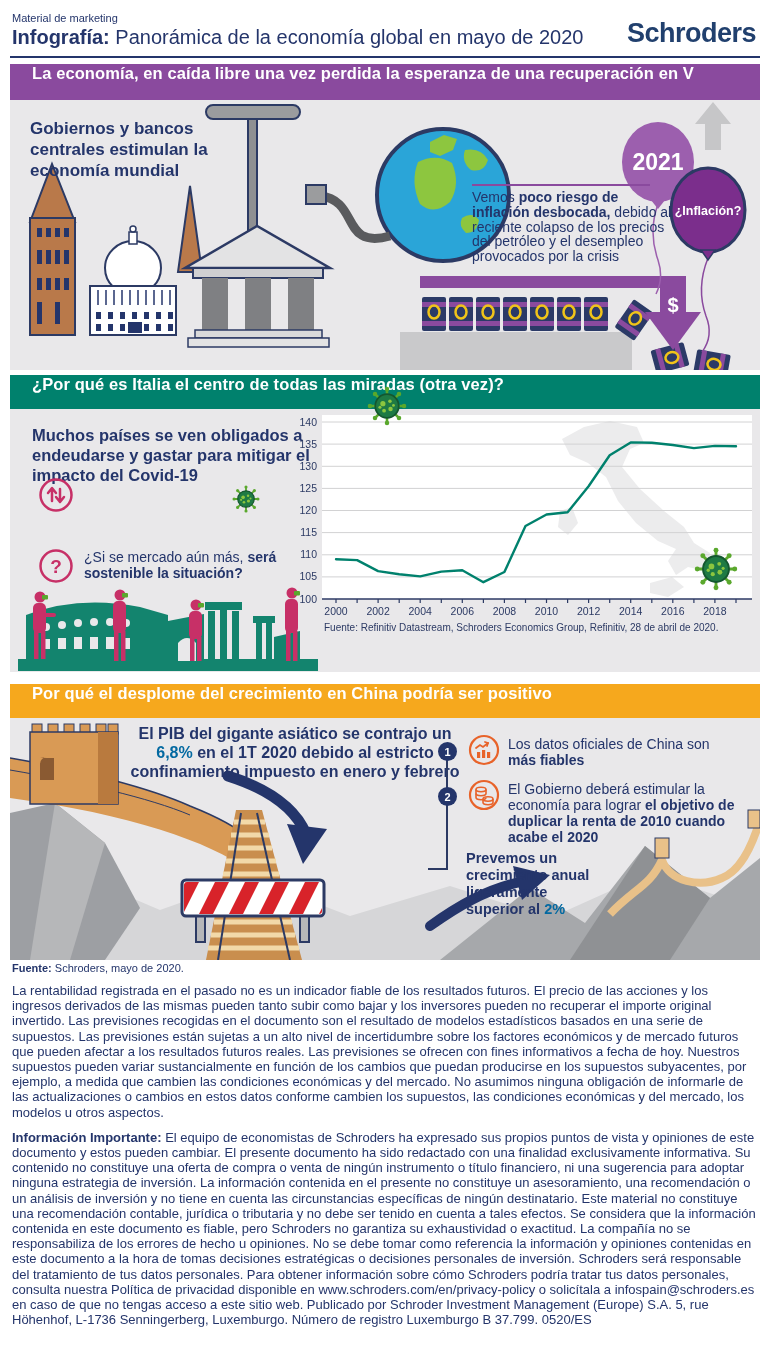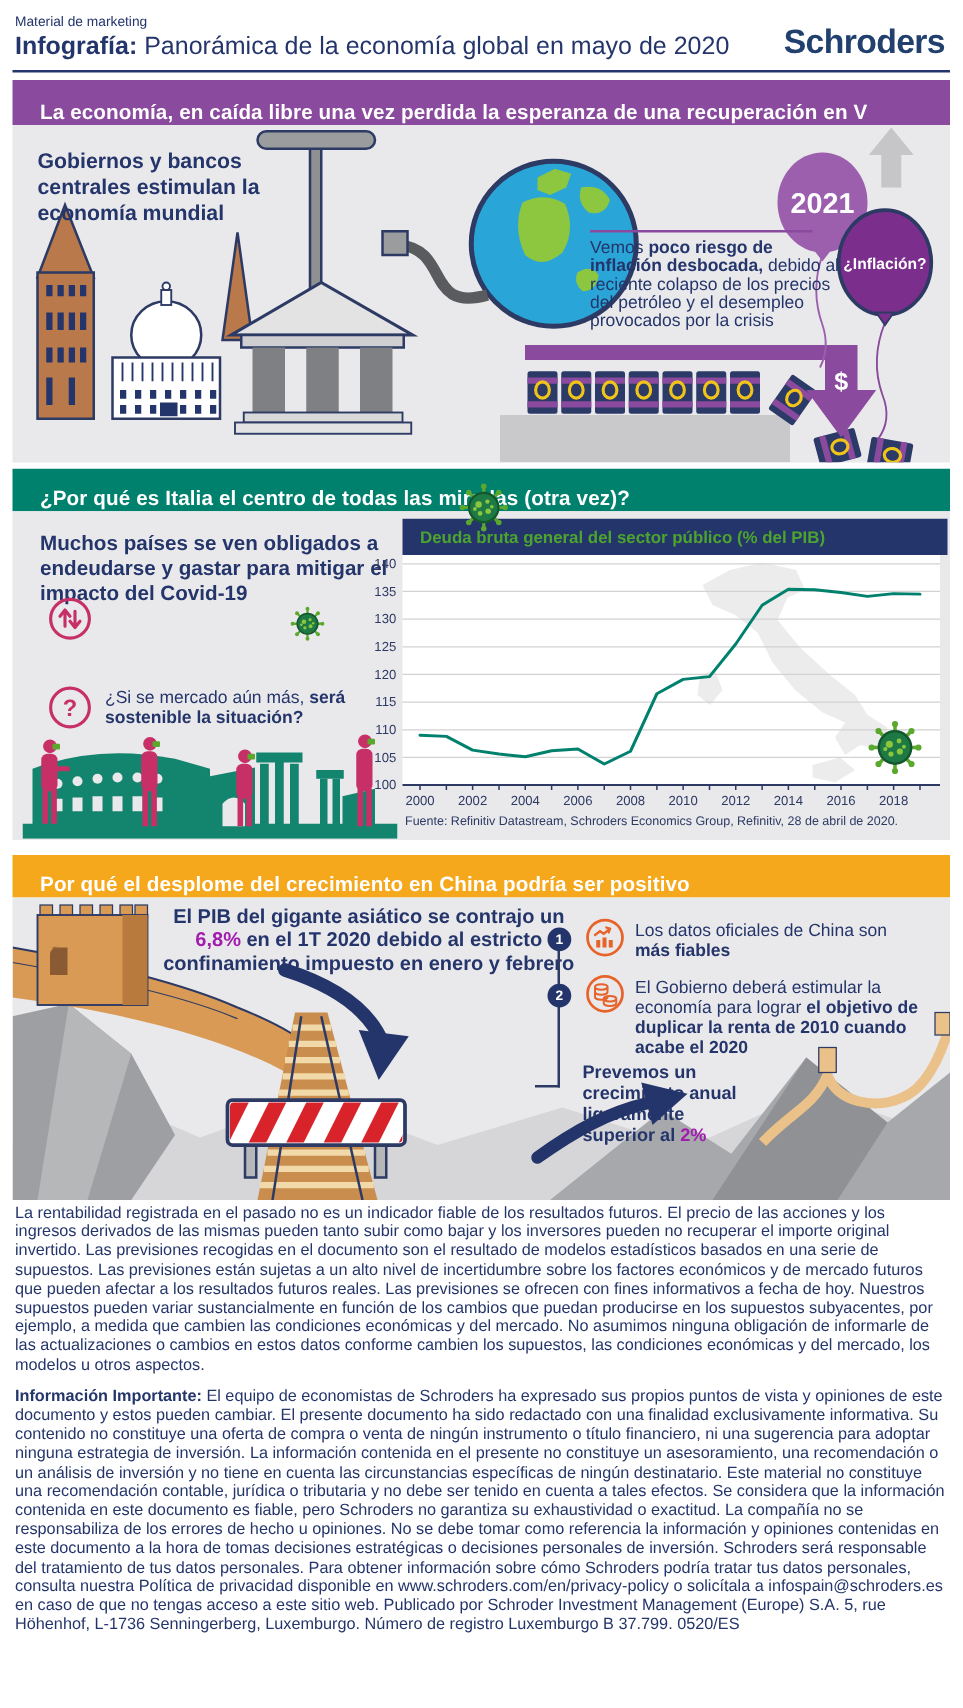--- a/index.html
+++ b/index.html
@@ -1,33 +1,33 @@
 <!DOCTYPE html>
 <html><head>
 <meta charset="utf-8">
 <style>
   *{margin:0;padding:0;box-sizing:border-box}
   html,body{width:770px;background:#fff}
   body{font-family:"Liberation Sans",sans-serif;color:#24356b}
   .page{position:relative;width:770px;height:1366px;overflow:hidden;background:#fff}
   .abs{position:absolute}
   .sec{position:absolute;left:10px;width:750px;background:#e9e8ea;overflow:hidden}
-  .banner{position:absolute;left:10px;width:750px;color:#fff;font-weight:bold;font-size:16.5px;display:flex;align-items:flex-end;padding-left:22px;letter-spacing:.1px}
+  .banner{position:absolute;left:10px;width:750px;color:#fff;font-weight:bold;font-size:16.5px;display:flex;align-items:flex-start;padding-left:22px;letter-spacing:.1px}
   .banner-purple{background:#8a4a9e}
   .banner-teal{background:#00816d}
   .banner-orange{background:#f6a81d}
   .kicker{font-size:11px;color:#24356b}
   .doc-title{font-size:20px;color:#24356b}
   .doc-title b{font-weight:bold}
   .logo{font-size:27px;font-weight:bold;color:#21406e;letter-spacing:-.5px}
   .header-rule{position:absolute;left:10px;top:56px;width:750px;height:2px;background:#24356b}
   .h-navy{font-weight:bold;color:#24356b}
   p{color:#24356b}
   .bld{font-weight:bold}
-  .accent{color:#a21caf;font-weight:bold}
+  .accent{color:#0369a1;font-weight:bold}
   .divider-purple{background:#8a4a9e;height:2px}
   .fillsvg{position:absolute;left:0;top:0;width:100%;height:100%}
   .tick{font-size:10.5px;fill:#2c3a64;font-family:"Liberation Sans",sans-serif}
   .svgt{font-family:"Liberation Sans",sans-serif}
   .chart-title-band{margin-left:30px;width:436px;background:#24356b;color:#4ca32e;font-weight:bold;font-size:13.5px;padding:7px 0 7px 14px}
   .chart-source{margin-left:32px;font-size:10px;color:#2c3a64;margin-top:1px}
   .num-circle{position:absolute;width:19px;height:19px;border-radius:50%;background:#24356b;color:#fff;font-size:11px;font-weight:bold;display:flex;align-items:center;justify-content:center;z-index:3}
   .oicon{position:absolute;width:32px;height:32px;z-index:3}
   .picon{position:absolute;width:36px;height:36px}
   .connector{position:absolute;border-right:2.5px solid #2c3a64;border-bottom:2.5px solid #2c3a64;z-index:2}
@@ -306,21 +306,20 @@
       </g>
       <g fill="#5aa82d">
         <rect x="24" y="10" width="6" height="4.5" rx="1"></rect>
           <rect x="104" y="8" width="6" height="4.5" rx="1"></rect>
           <rect x="180" y="18" width="6" height="4.5" rx="1"></rect>
           <rect x="276" y="6" width="6" height="4.5" rx="1"></rect>
       </g>
     </svg>
 
     <div class="abs" style="left:282px;top:6px;width:466px">
-      <div class="chart-title-band"><span>Deuda bruta general del sector público (% del PIB)</span></div>
       <svg id="chart-svg" width="466" height="202" viewBox="0 0 466 202">
         <rect x="30" y="0" width="430" height="184" fill="#ffffff"></rect>
         <path fill="#ececed" d="M292,12 L318,6 L345,12 L352,28 L338,34 L330,52 L348,74 L372,96 L392,112 L402,128 L418,138 L414,156 L396,152 L384,160 L376,146 L384,134 L366,126 L344,108 L326,86 L314,62 L296,48 L278,40 L270,24 Z M358,168 l22,-6 12,10 -16,10 -18,-4 Z M268,96 l12,-4 6,16 -10,12 -10,-8 Z"></path>
         <g id="chart-dyn">
             <text x="25" y="187.5" text-anchor="end" class="tick">100</text>
             <line x1="30" y1="161.9" x2="460" y2="161.9" stroke="#d2d2d3" stroke-width="1"></line>
             <text x="25" y="165.4" text-anchor="end" class="tick">105</text>
             <line x1="30" y1="139.8" x2="460" y2="139.8" stroke="#d2d2d3" stroke-width="1"></line>
             <text x="25" y="143.3" text-anchor="end" class="tick">110</text>
             <line x1="30" y1="117.6" x2="460" y2="117.6" stroke="#d2d2d3" stroke-width="1"></line>
@@ -487,17 +486,18 @@
         <ellipse cx="20" cy="20" rx="5" ry="2.2"></ellipse>
         <path d="M15,20 v3.5 a5,2.2 0 0 0 10,0 v-3.5"></path>
       </g>
     </svg>
     <p class="abs" style="left:498px;top:63px;width:245px;font-size:14px;line-height:16px"><span>El Gobierno deberá estimular la economía para lograr </span><span class="bld">el objetivo de duplicar la renta de 2010 cuando acabe el 2020</span><span></span></p>
 
     <div class="abs h-navy" style="left:456px;top:132px;width:140px;font-size:14.5px;line-height:17px"><span>Prevemos un crecimiento anual ligeramente superior al </span><span class="accent">2%</span></div>
   </div>
 
   <div class="footer">
+    <p class="src"><span class="bld">Fuente:</span><span> Schroders, mayo de 2020.</span></p>
     <p class="legal"><span>La rentabilidad registrada en el pasado no es un indicador fiable de los resultados futuros. El precio de las acciones y los ingresos derivados de las mismas pueden tanto subir como bajar y los inversores pueden no recuperar el importe original invertido. Las previsiones recogidas en el documento son el resultado de modelos estadísticos basados en una serie de supuestos. Las previsiones están sujetas a un alto nivel de incertidumbre sobre los factores económicos y de mercado futuros que pueden afectar a los resultados futuros reales. Las previsiones se ofrecen con fines informativos a fecha de hoy. Nuestros supuestos pueden variar sustancialmente en función de los cambios que puedan producirse en los supuestos subyacentes, por ejemplo, a medida que cambien las condiciones económicas y del mercado. No asumimos ninguna obligación de informarle de las actualizaciones o cambios en estos datos conforme cambien los supuestos, las condiciones económicas y del mercado, los modelos u otros aspectos.</span></p>
     <p class="legal"><span class="bld">Información Importante:</span><span> El equipo de economistas de Schroders ha expresado sus propios puntos de vista y opiniones de este documento y estos pueden cambiar. El presente documento ha sido redactado con una finalidad exclusivamente informativa. Su contenido no constituye una oferta de compra o venta de ningún instrumento o título financiero, ni una sugerencia para adoptar ninguna estrategia de inversión. La información contenida en el presente no constituye un asesoramiento, una recomendación o un análisis de inversión y no tiene en cuenta las circunstancias específicas de ningún destinatario. Este material no constituye una recomendación contable, jurídica o tributaria y no debe ser tenido en cuenta a tales efectos. Se considera que la información contenida en este documento es fiable, pero Schroders no garantiza su exhaustividad o exactitud. La compañía no se responsabiliza de los errores de hecho u opiniones. No se debe tomar como referencia la información y opiniones contenidas en este documento a la hora de tomas decisiones estratégicas o decisiones personales de inversión. Schroders será responsable del tratamiento de tus datos personales. Para obtener información sobre cómo Schroders podría tratar tus datos personales, consulta nuestra Política de privacidad disponible en www.schroders.com/en/privacy-policy o solicítala a infospain@schroders.es en caso de que no tengas acceso a este sitio web. Publicado por Schroder Investment Management (Europe) S.A. 5, rue Höhenhof, L-1736 Senningerberg, Luxemburgo. Número de registro Luxemburgo B 37.799. 0520/ES</span></p>
   </div>
 
 </div>
 
 </body></html>

